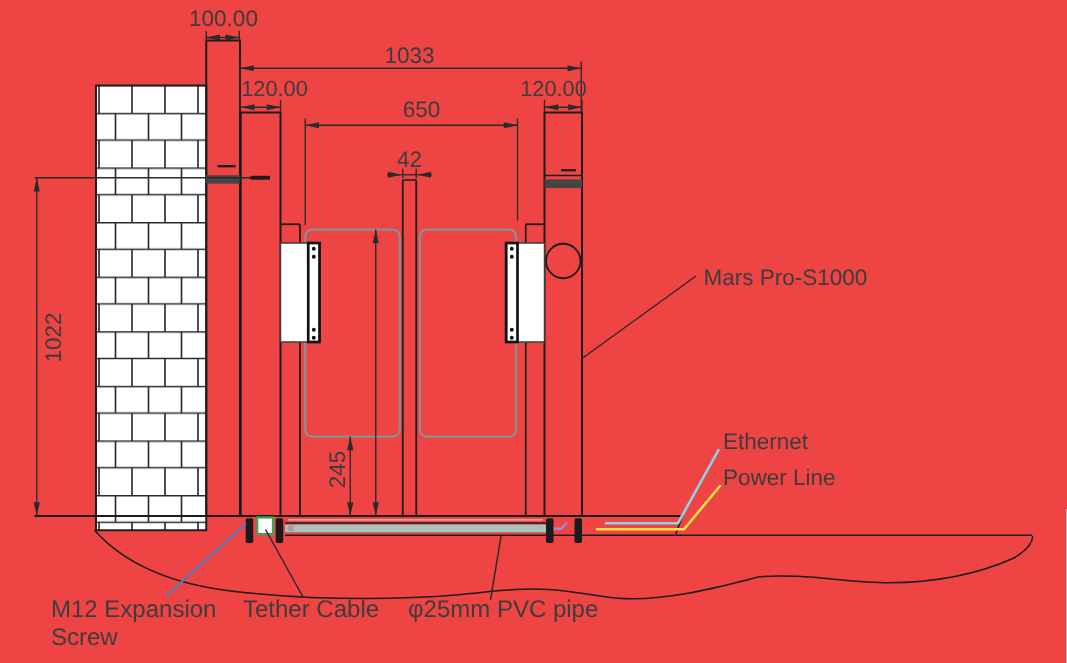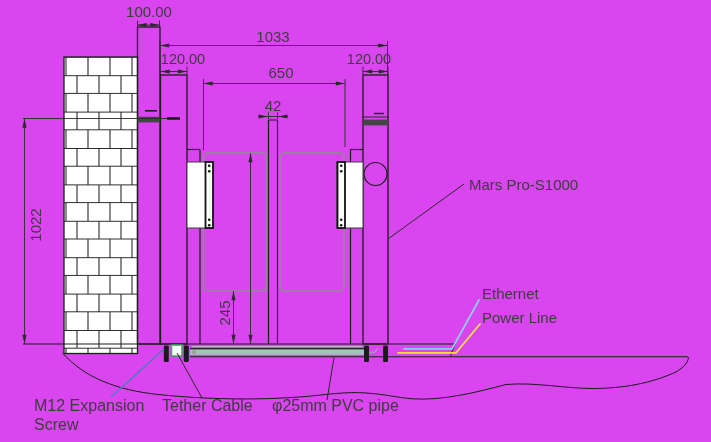--- a/index.html
+++ b/index.html
@@ -1,16 +1,16 @@
 <!DOCTYPE html>
 <html><head>
 <meta charset="utf-8">
 <style>
   html,body{margin:0;padding:0;background:#ffffff;}
-  .stage{width:711px;height:442px;position:relative;background:#d946ef;overflow:hidden;}
+  .stage{width:711px;height:442px;position:relative;background:#ef4444;overflow:hidden;}
   svg{display:block;}
   text{font-family:"Liberation Sans","DejaVu Sans",sans-serif;fill:#3d3d3d;}
   .dim-text{font-size:15px;}
   .dim-text-sm{font-size:14.5px;}
   .label-text{font-size:16px;}
   .callout-text{font-size:15px;}
   .struct{stroke:#1c1c1c;fill:none;}
   .dimline{stroke:#2a2a2a;stroke-width:0.9;fill:none;}
   .panel{stroke:#8e8e8e;stroke-width:1.5;fill:none;}
   .leader{stroke:#2a2a2a;stroke-width:1;fill:none;}

